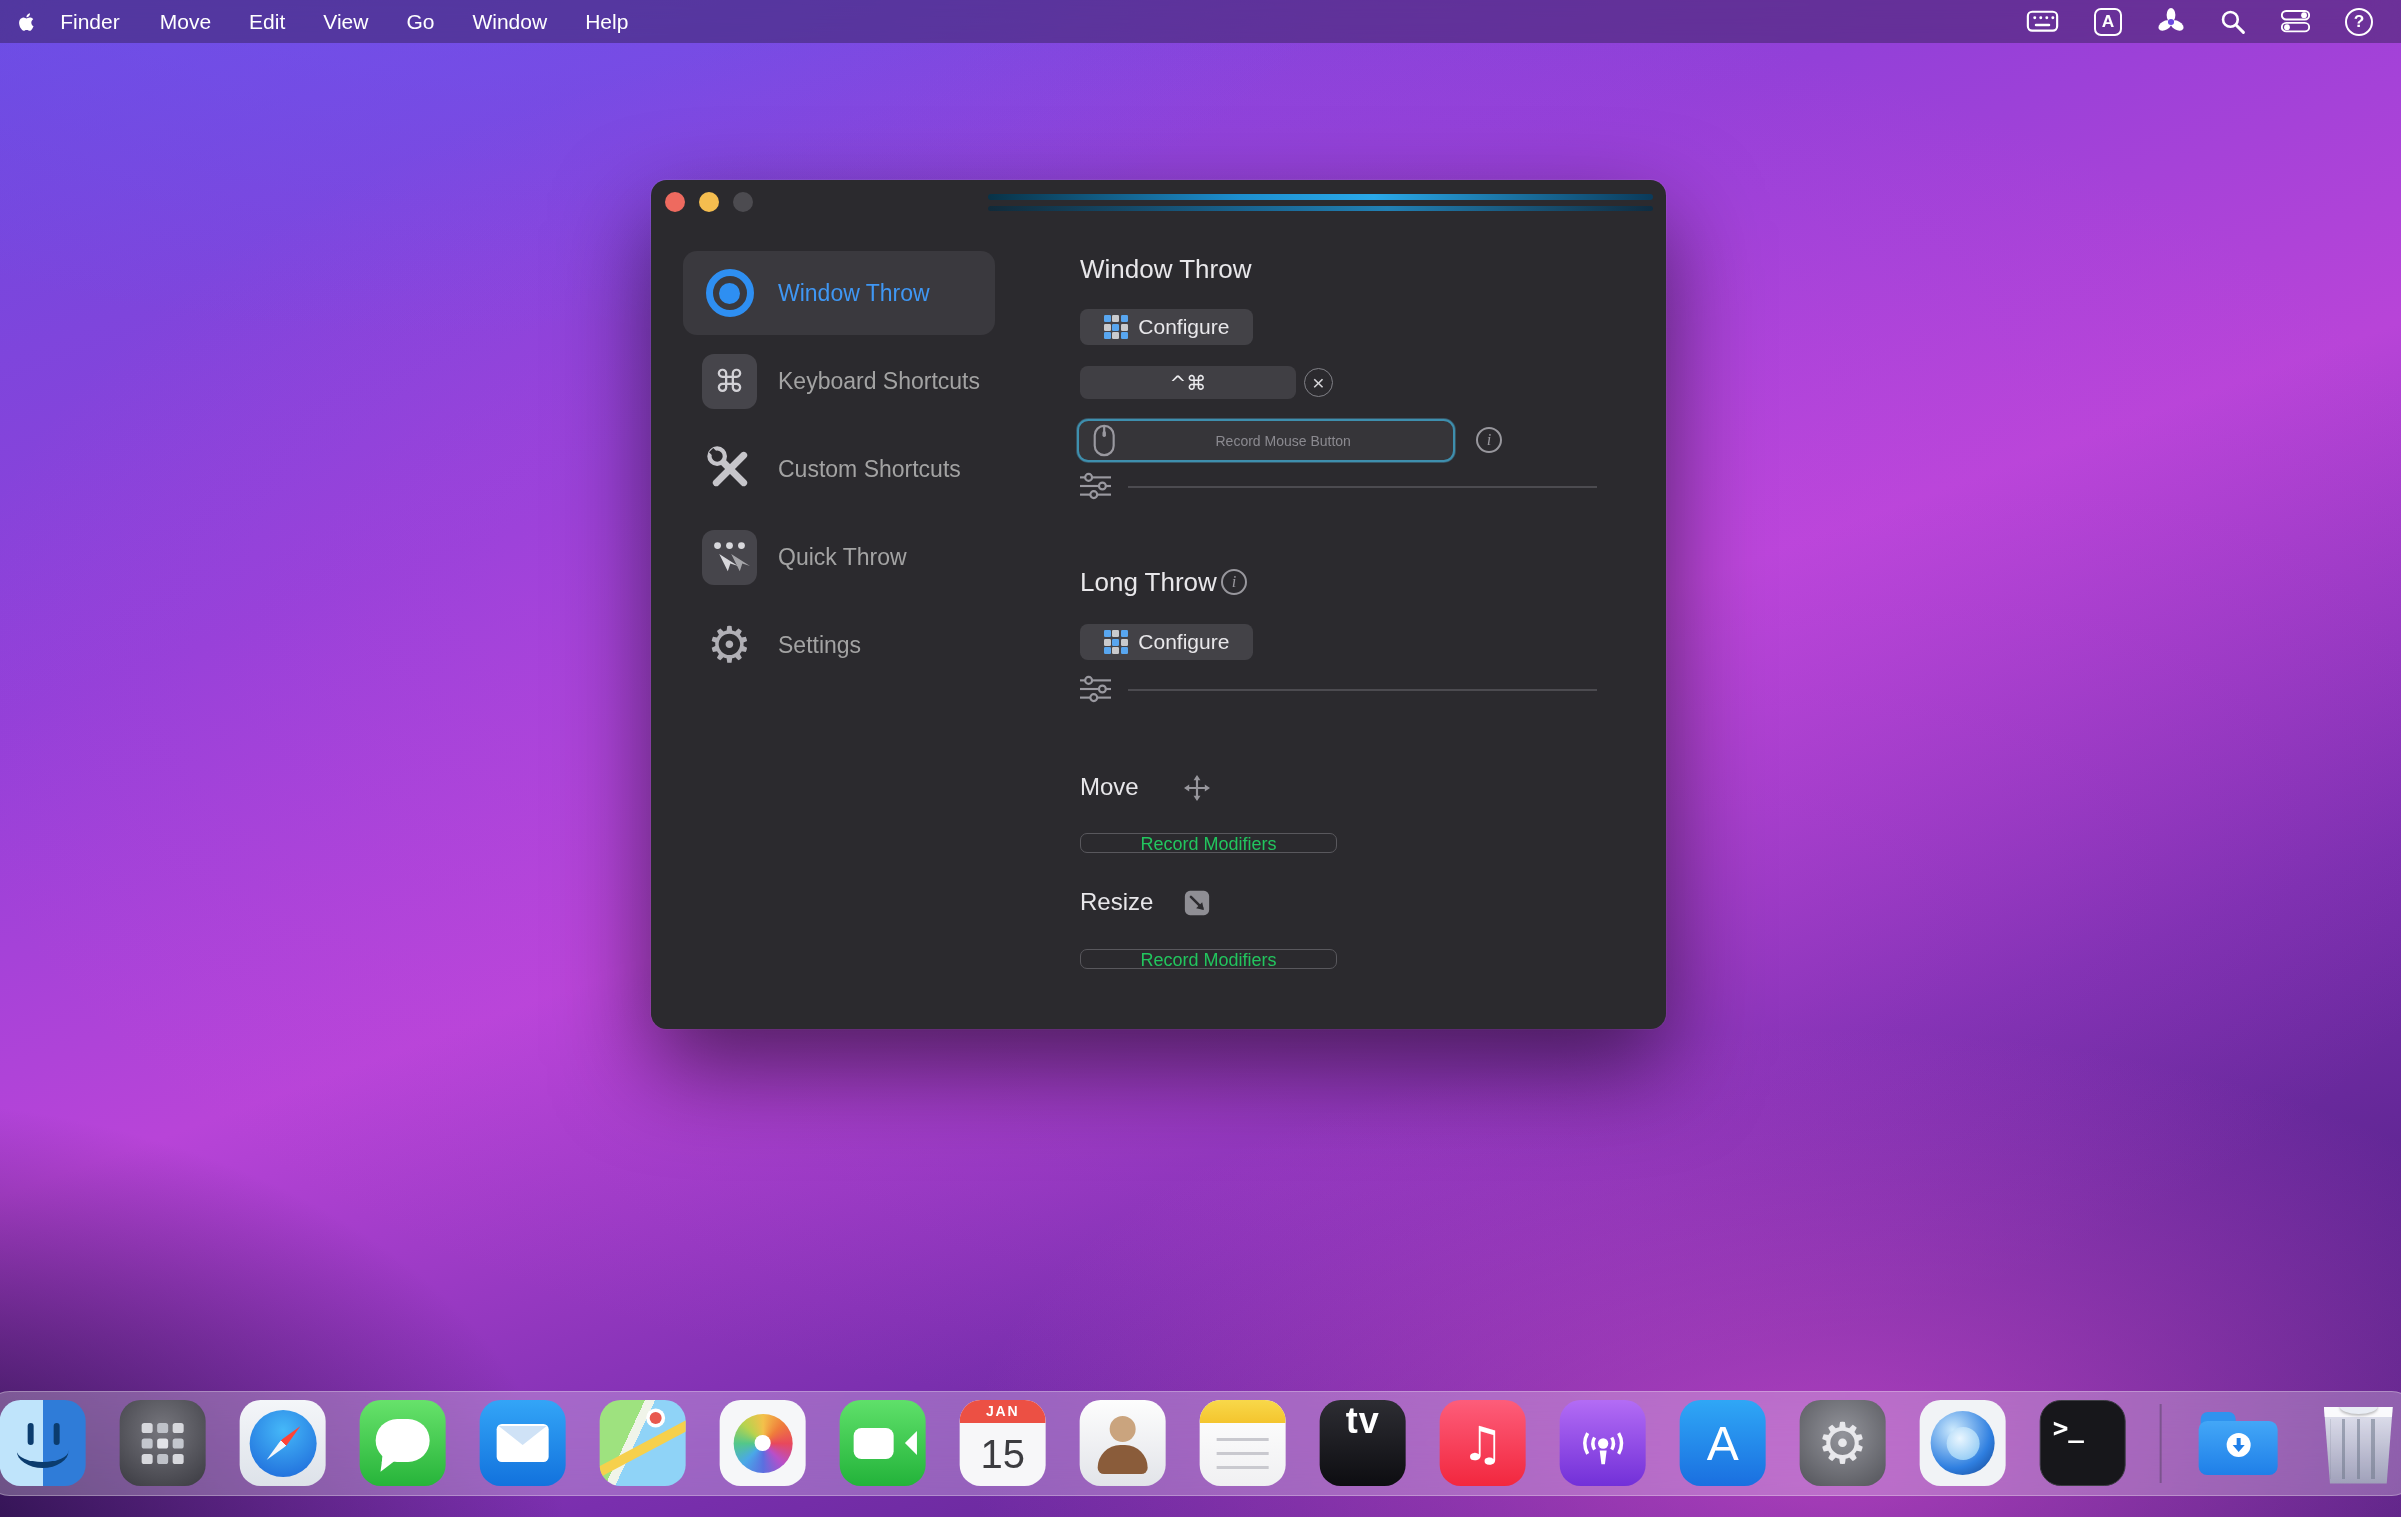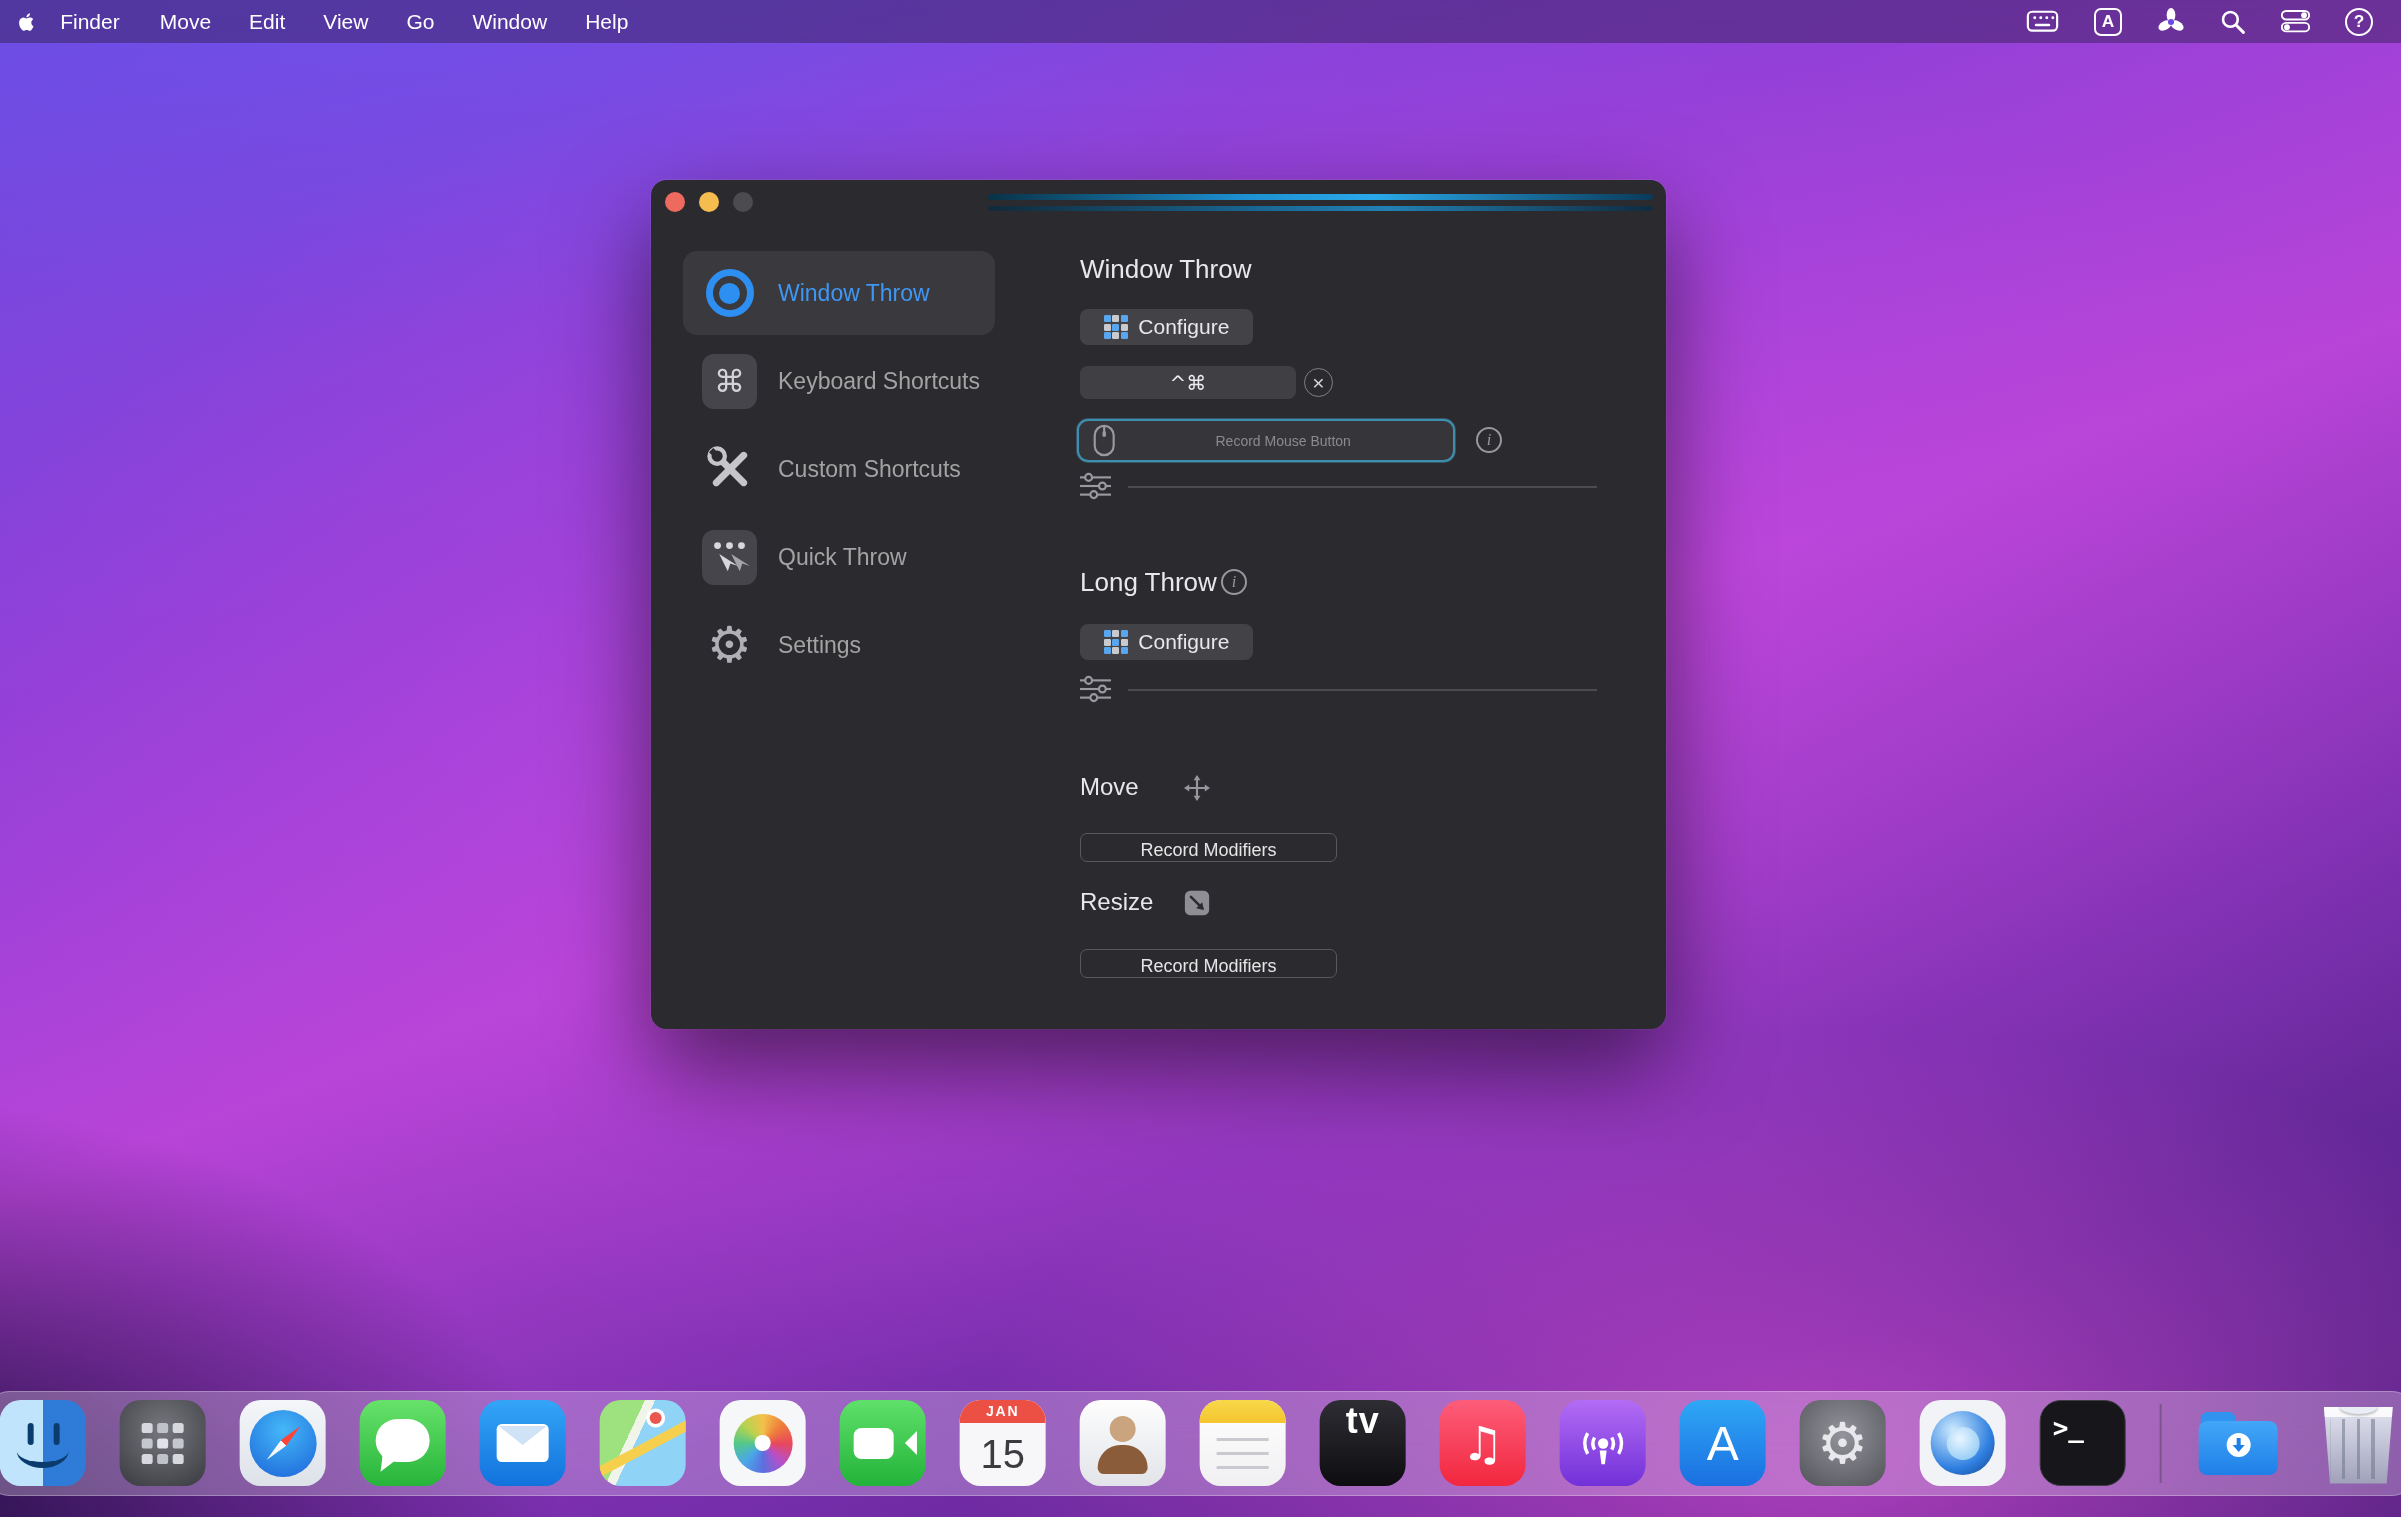--- a/index.html
+++ b/index.html
@@ -63,22 +63,22 @@
   .clear-btn{position:absolute;left:653px;top:188px;width:29px;height:29px;border:1.7px solid #808086;border-radius:50%;
     display:flex;align-items:center;justify-content:center;color:#d6d5d9;font-size:21px;line-height:1;cursor:pointer;}
   .record-mouse{position:absolute;left:426px;top:239px;width:378px;height:43px;background:#363539;
     border:2.6px solid #3e8fae;border-radius:11.2px;display:flex;align-items:center;padding:0 14px;gap:12px;cursor:pointer;
     box-shadow:0 0 0 0.9px rgba(80,170,205,.35);}
   .record-mouse .ph{flex:1;text-align:center;color:#8b8a90;font-size:14px;}
   .info-circ{position:absolute;width:26px;height:26px;border:2.2px solid #98979d;border-radius:50%;
     display:flex;align-items:center;justify-content:center;color:#98979d;font-size:16.4px;font-style:italic;font-family:"Liberation Serif",serif;}
   .sliders{position:absolute;}
   .hline{position:absolute;height:1.7px;background:#4c4b50;}
-  .btn-record{position:absolute;left:429px;width:257px;height:29px;border:1.7px solid #59585d;border-radius:7px;
-    background:transparent;color:#e5e5e5;font-size:18px;display:flex;align-items:flex-end;justify-content:center;cursor:pointer;}
+  .btn-record{position:absolute;left:429px;width:257px;height:20px;border:1.7px solid #59585d;border-radius:7px;
+    background:transparent;color:#22c55e;font-size:18px;display:flex;align-items:flex-start;justify-content:center;cursor:pointer;}
   .mini-ic{position:absolute;}
 
   
   .dock{position:absolute;left:50%;transform:translateX(-50%);bottom:22.4px;height:105px;
     display:flex;align-items:center;gap:34px;padding:0 15.5px;border-radius:26px;
     background:rgba(255,255,255,.26);backdrop-filter:blur(24px);border:0.9px solid rgba(255,255,255,.28);}
   .dk{width:86px;height:86px;border-radius:21px;position:relative;flex:0 0 auto;cursor:pointer;overflow:hidden;}
   .dk.noclip{overflow:visible;}
   .dock-div{width:1.7px;height:79px;background:rgba(50,50,60,.35);flex:0 0 auto;}
 

